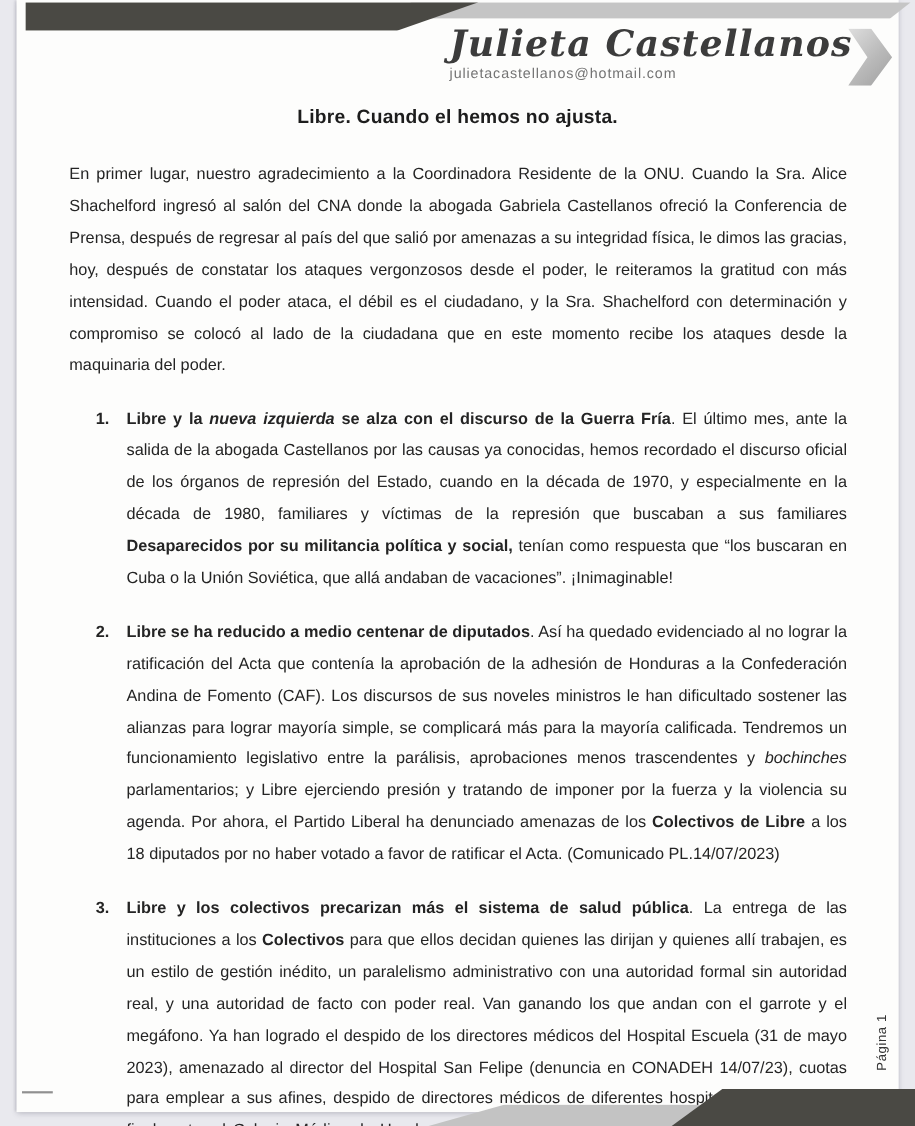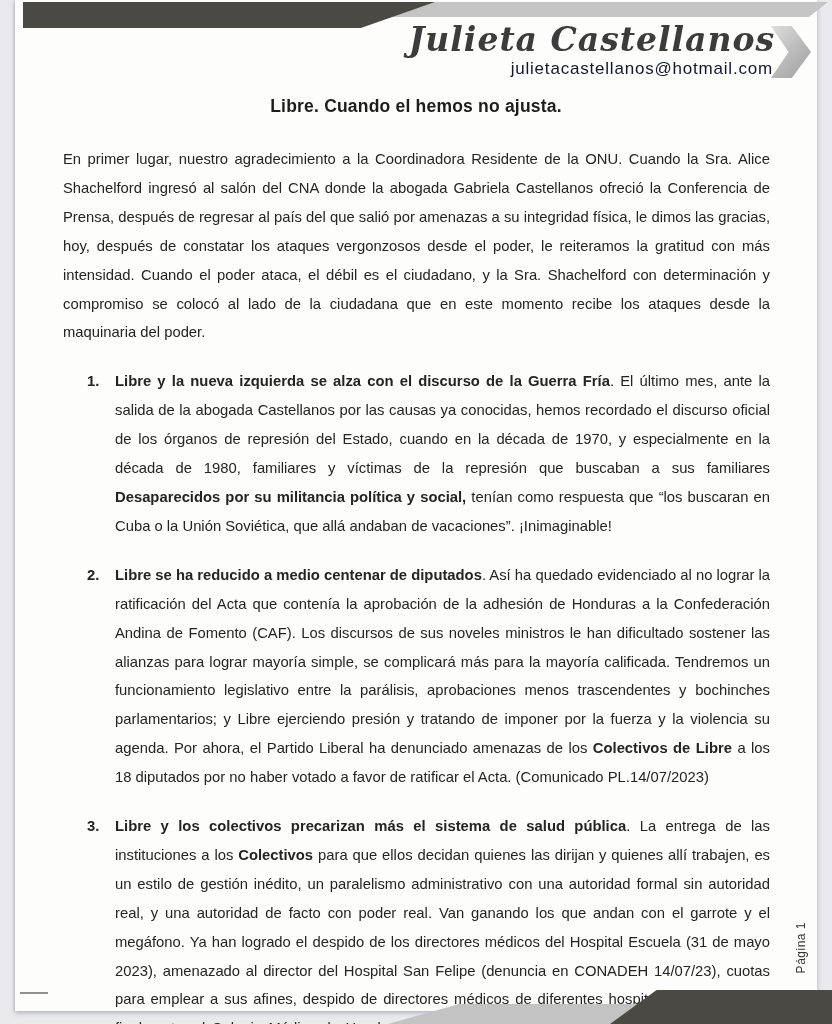--- a/index.html
+++ b/index.html
@@ -20,28 +20,28 @@
     position:absolute;top:2px;left:335px;width:478px;height:15px;
     background:#c5c5c5;
     clip-path:polygon(5% 0,100% 0,96% 100%,0 100%);
   }
   .band-top-dark{
     position:absolute;top:2px;left:8px;width:412px;height:26px;
     background:#4a4944;
     clip-path:polygon(0 0,100% 0,82% 100%,0 100%);
   }
   
-  .sig-block{position:absolute;top:22px;right:42px;text-align:right;}
+  .sig-block{position:absolute;top:22px;right:42px;}
   .sig-name{
     font-family:"DejaVu Serif",serif;font-style:italic;font-weight:600;
     font-size:33px;line-height:36px;color:#3c3c3c;letter-spacing:1px;
     white-space:nowrap;
   }
   .sig-email{
-    font-size:17px;color:#0f172a;letter-spacing:.8px;margin-top:1px;
+    font-size:13px;color:#737373;letter-spacing:.8px;margin-top:1px;
     padding-right:2px;
   }
   .ribbon{
     position:absolute;top:26px;right:6px;width:40px;height:52px;
     background:linear-gradient(135deg,#dedede 0%,#b9b9b9 55%,#9f9f9f 100%);
     clip-path:polygon(0 0,52% 0,100% 50%,52% 100%,0 100%,44% 50%);
     filter:drop-shadow(1px 2px 2px rgba(0,0,0,.25));
   }
   
   .doc-title{
@@ -56,21 +56,21 @@
     margin:17px 0 0 0;text-align:justify;
   }
   ol.points{list-style:none;margin:0;padding:0;}
   ol.points li{
     position:relative;padding-left:52px;margin-top:20px;text-align:justify;
   }
   ol.points .num{
     position:absolute;left:24px;top:0;font-weight:700;
   }
   ol.points .b{font-weight:700;}
-  ol.points .i{margin-top:10px;}
+  ol.points .i{font-style:italic;margin-top:10px;}
   
   .page-label{
     position:absolute;right:9px;bottom:38px;
     writing-mode:vertical-rl;transform:rotate(180deg);
     font-size:12px;color:#333;letter-spacing:.5px;
   }
   .footnote-dash{
     position:absolute;left:5px;bottom:17px;width:28px;height:2px;background:#909090;
   }
   

